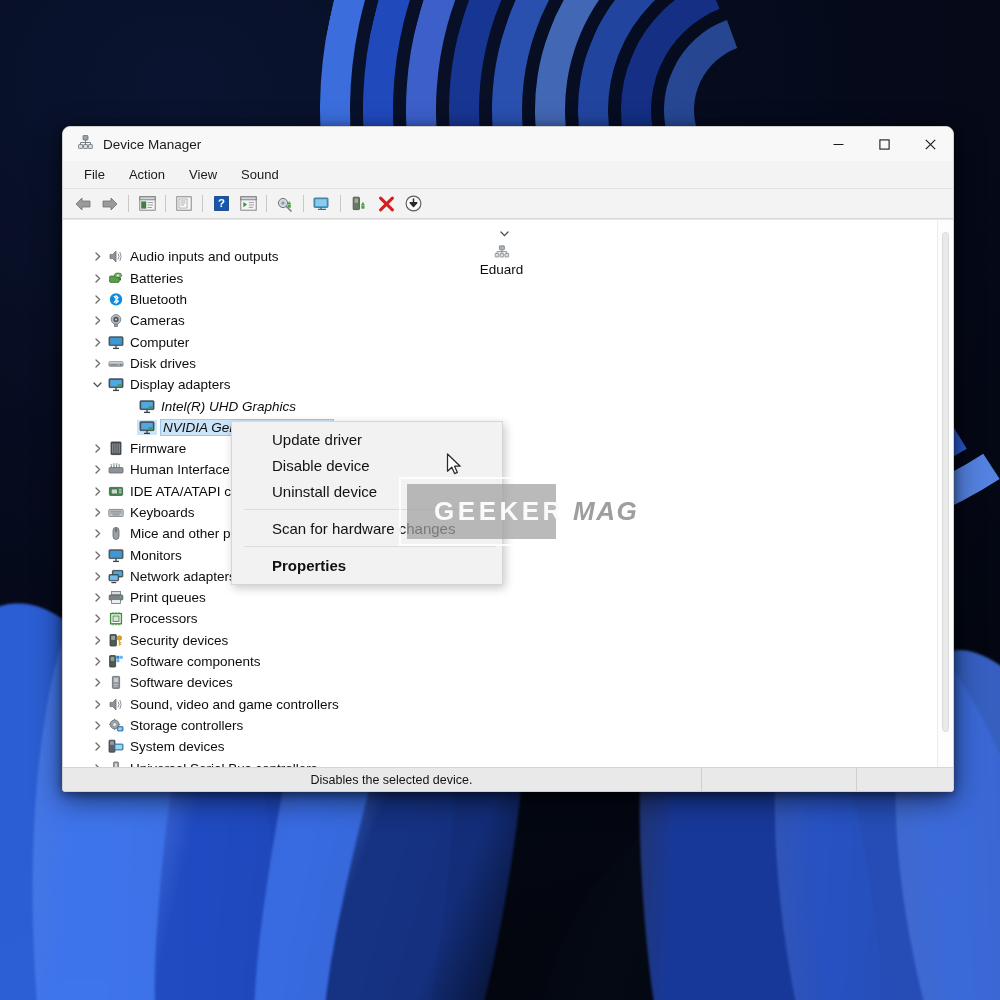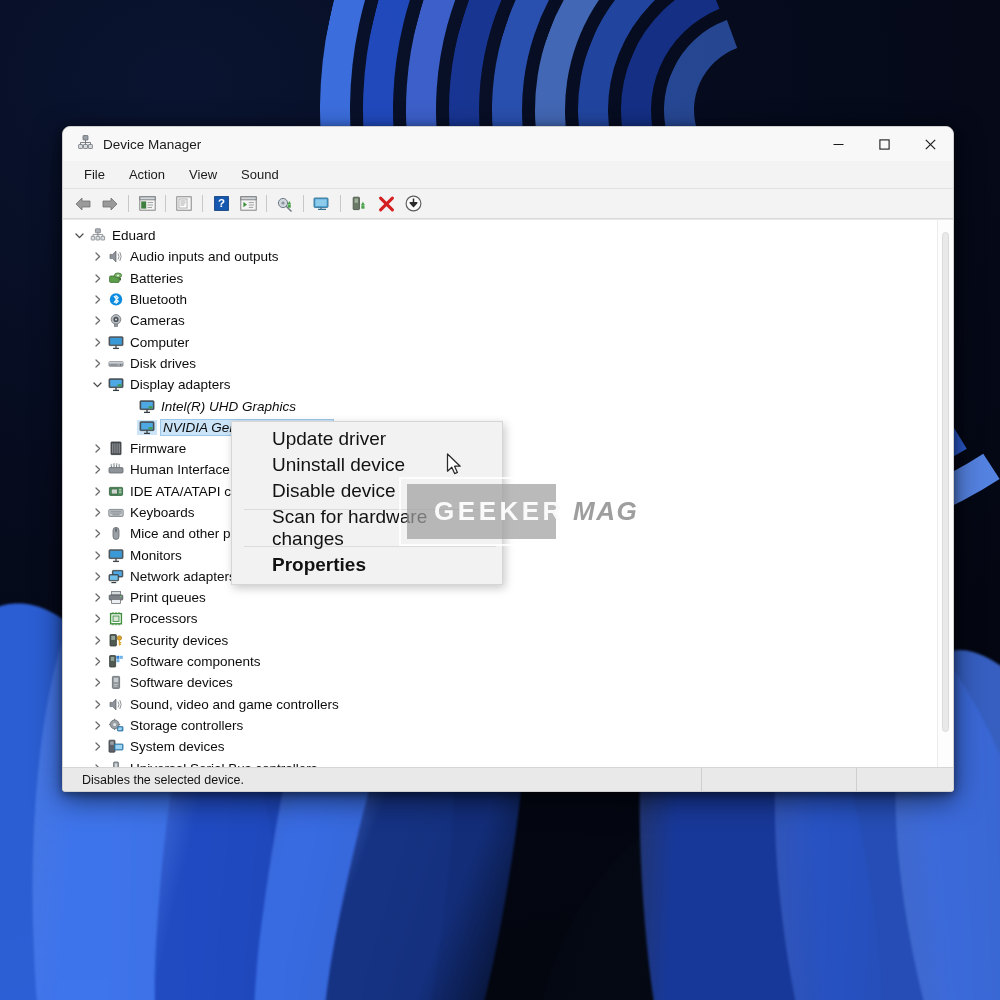--- a/index.html
+++ b/index.html
@@ -145,21 +145,21 @@
   }
   .nlabel { padding-right: 5px; }
   .node.selected .nlabel {
     background: #cce4f7;
     outline: 1px solid #9cc7e8;
     padding-left: 2px;
   }
   .node.selected .nicon { background: #cce4f7; }
 
   
-  .lvl0 { padding-left: 0px; }
+  .lvl0 { padding-left: 0px; flex-direction: column; }
   .lvl1 { padding-left: 18px; }
   .lvl2 { padding-left: 49px; font-style: italic; }
 
   
   #vscroll {
     position: absolute; top: 0; right: 0; bottom: 0;
     width: 16px;
     background: #fdfdfd;
     border-left: 1px solid #ececec;
   }
@@ -172,41 +172,41 @@
   }
 
   
   #statusbar {
     height: 24px; flex: 0 0 24px;
     background: #e9e9e9;
     display: flex; align-items: center;
     border-top: 1px solid #d5d5d5;
     font-size: 12.5px; color: #131313;
   }
-  #status-main { flex: 0 0 638px; padding-left: 19px; }
+  #status-main { flex: 0 0 638px; padding-left: 19px; text-align: center; }
   .status-pane { height: 100%; border-left: 1px solid #cfcfcf; }
   #status-p2 { flex: 0 0 155px; }
   #status-p3 { flex: 1 1 auto; }
 
   
   #ctxmenu {
     position: absolute;
     left: 231px; top: 421px;
     width: 272px;
     background: #f2f2f2;
     border: 1px solid #d6d6d6;
     box-shadow: 2px 3px 9px rgba(0,0,0,.22);
     padding: 4px 0 6px 0;
     z-index: 40;
   }
   .ctx-item {
     height: 26px;
     display: flex; align-items: center;
     padding-left: 40px;
-    font-size: 19px; color: #121212;
+    font-size: 15px; color: #121212;
   }
   .ctx-item.bold { font-weight: bold; }
   .ctx-sep { height: 1px; background: #dcdcdc; margin: 5px 6px 5px 12px; }
 
   
   #watermark {
     position: absolute;
     left: 399px; top: 477px;
     width: 244px; height: 69px;
     border: 2px solid rgba(255,255,255,.85);
@@ -804,22 +804,22 @@
 
     <div id="statusbar">
       <div id="status-main">Disables the selected device.</div>
       <div class="status-pane" id="status-p2"></div>
       <div class="status-pane" id="status-p3"></div>
     </div>
   </div>
 
   <div id="ctxmenu">
       <div class="ctx-item">Update driver</div>
+      <div class="ctx-item">Disable device</div>
       <div class="ctx-item">Uninstall device</div>
-      <div class="ctx-item">Disable device</div>
       <div class="ctx-sep"></div>
       <div class="ctx-item">Scan for hardware changes</div>
       <div class="ctx-sep"></div>
       <div class="ctx-item bold">Properties</div>
     </div>
 
   <div id="watermark">
     <div id="wm-block">
       <span id="wm-geeker">GEEKER</span>
     </div>

